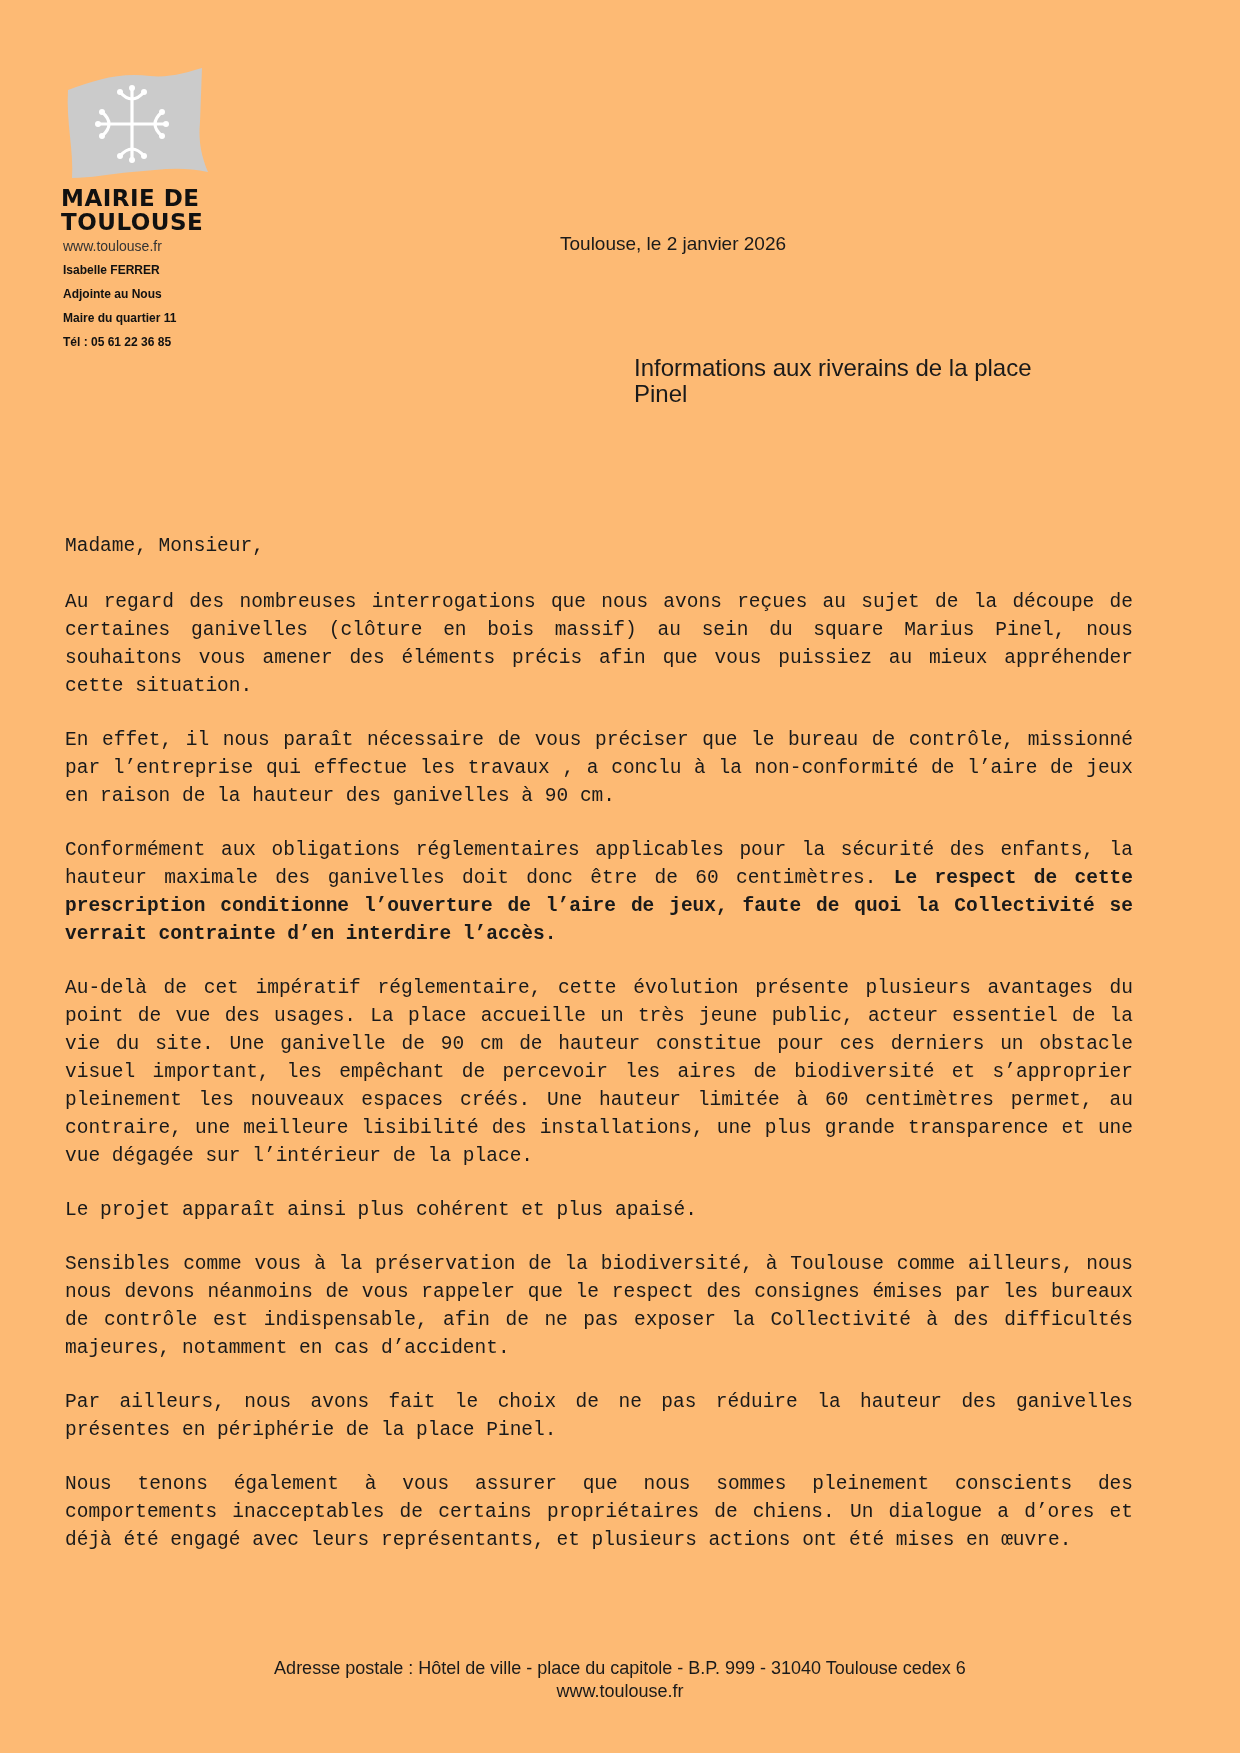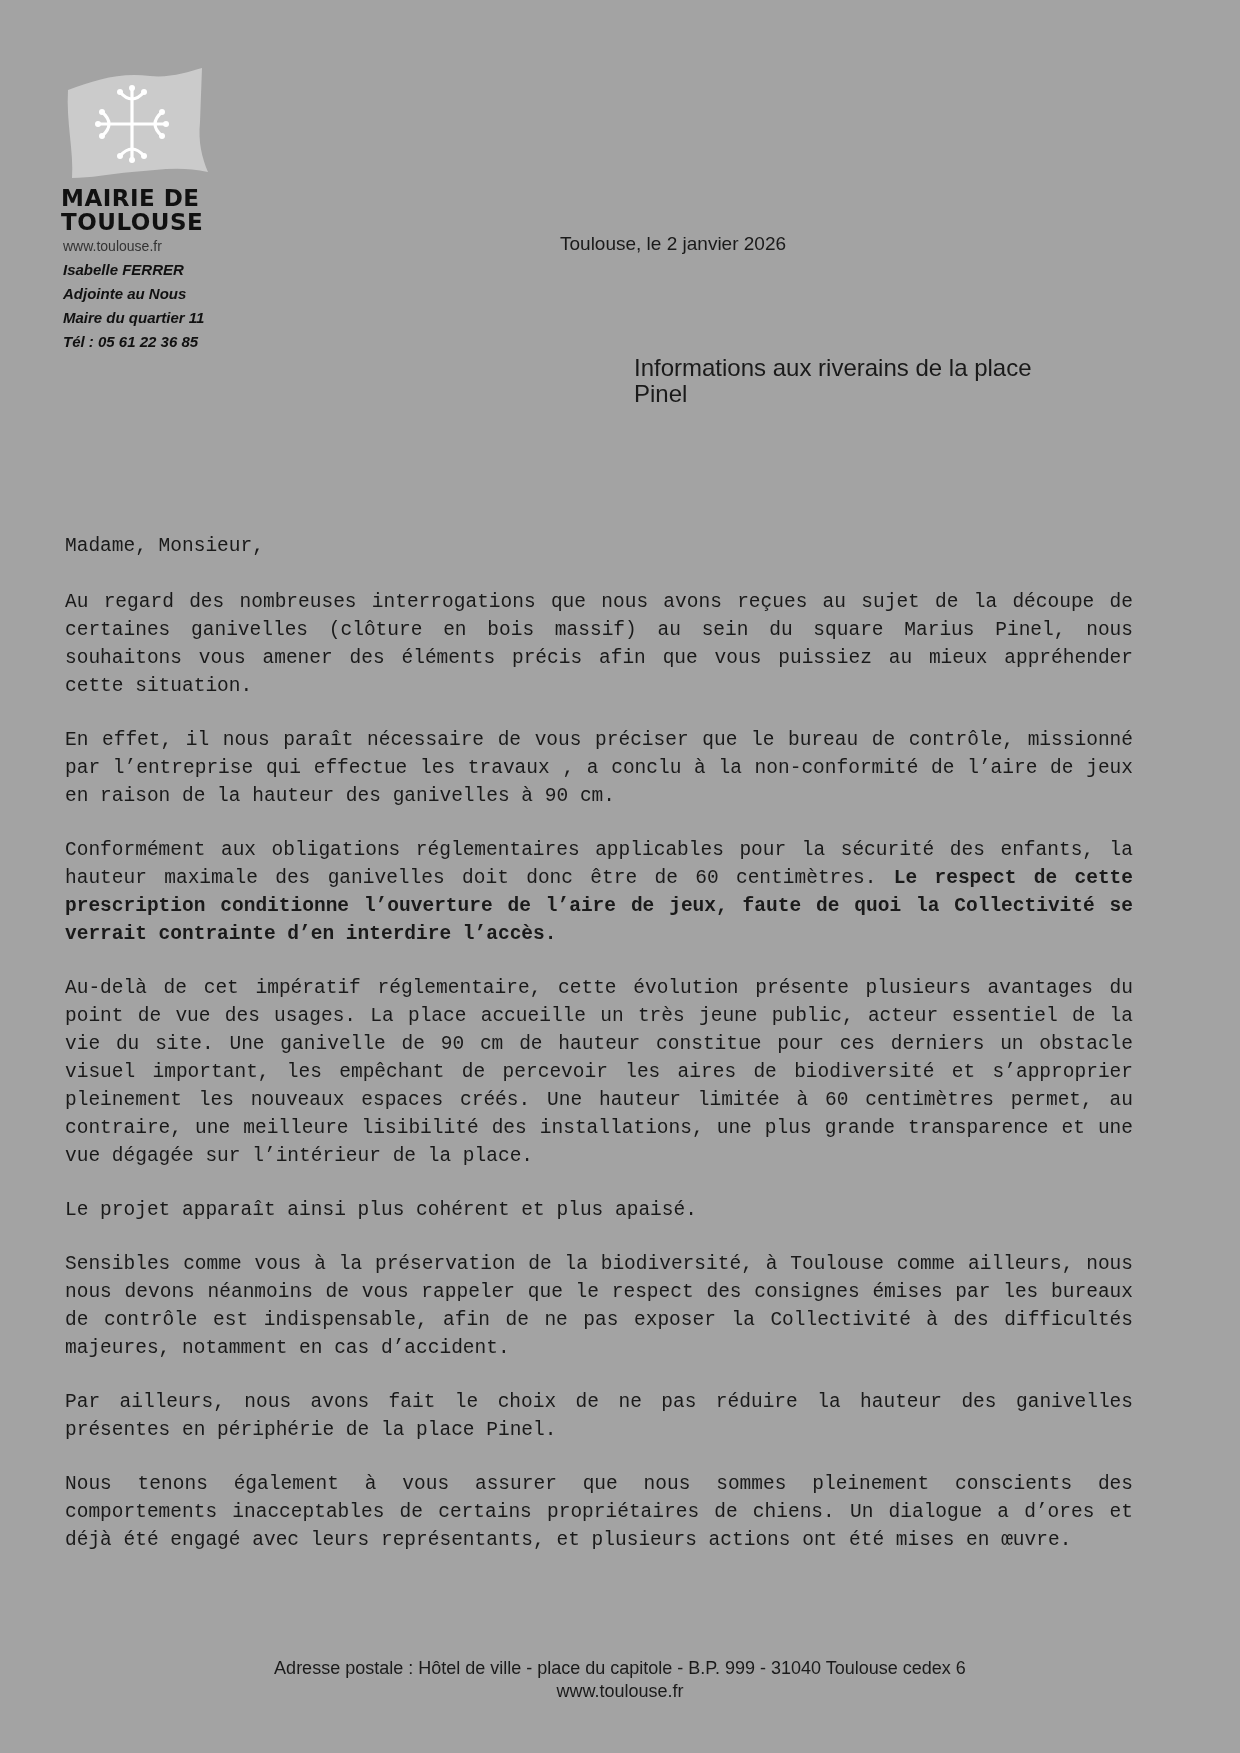--- a/index.html
+++ b/index.html
@@ -1,26 +1,26 @@
 <!DOCTYPE html>
 <html><head>
 <meta charset="utf-8">
 <style>
   html, body { margin: 0; padding: 0; background: #ffffff; }
   body { width: 1240px; height: 1753px; position: relative; overflow: hidden;
          font-family: "Liberation Sans", sans-serif; color: #1a1a1a; }
-  .page { position: absolute; left: 0; top: 0; width: 1240px; height: 1753px; background: #a3a3a3; }
+  .page { position: absolute; left: 0; top: 0; width: 1240px; height: 1753px; background: #fdba74; }
 
   .logo { position: absolute; left: 60px; top: 62px; width: 150px; height: 120px; }
   .logo svg { width: 150px; height: 120px; display: block; }
 
   .org-name { position: absolute; left: 61px; top: 186px; font-family: "DejaVu Sans", sans-serif;
               font-weight: bold; font-size: 23px; line-height: 24px; color: #111; letter-spacing: 0.5px; }
   .org-url { position: absolute; left: 63px; top: 238px; font-size: 14px; color: #333; }
-  .sender { position: absolute; left: 63px; top: 258px; font-weight: bold; font-size: 15px; line-height: 24px; color: #111; font-style: italic; }
+  .sender { position: absolute; left: 63px; top: 258px; font-weight: bold; font-size: 12px; line-height: 24px; color: #111; }
   .sender div { white-space: nowrap; }
 
   .date-line { position: absolute; left: 560px; top: 233px; font-size: 19px; color: #1a1a1a; }
   .subject { position: absolute; left: 634px; top: 355px; font-size: 24px; line-height: 26px; width: 420px; color: #1a1a1a; }
 
   .body-text { position: absolute; left: 65px; top: 532px; width: 1068px; font-size: 19.5px; line-height: 28px; color: #1a1a1a; }
   .body-text p { margin: 0 0 26px 0; text-align: justify; font-family: Liberation Mono, monospace; }
   .body-text p.greeting { margin-bottom: 28px; }
   .body-text b { font-weight: bold; }
 

